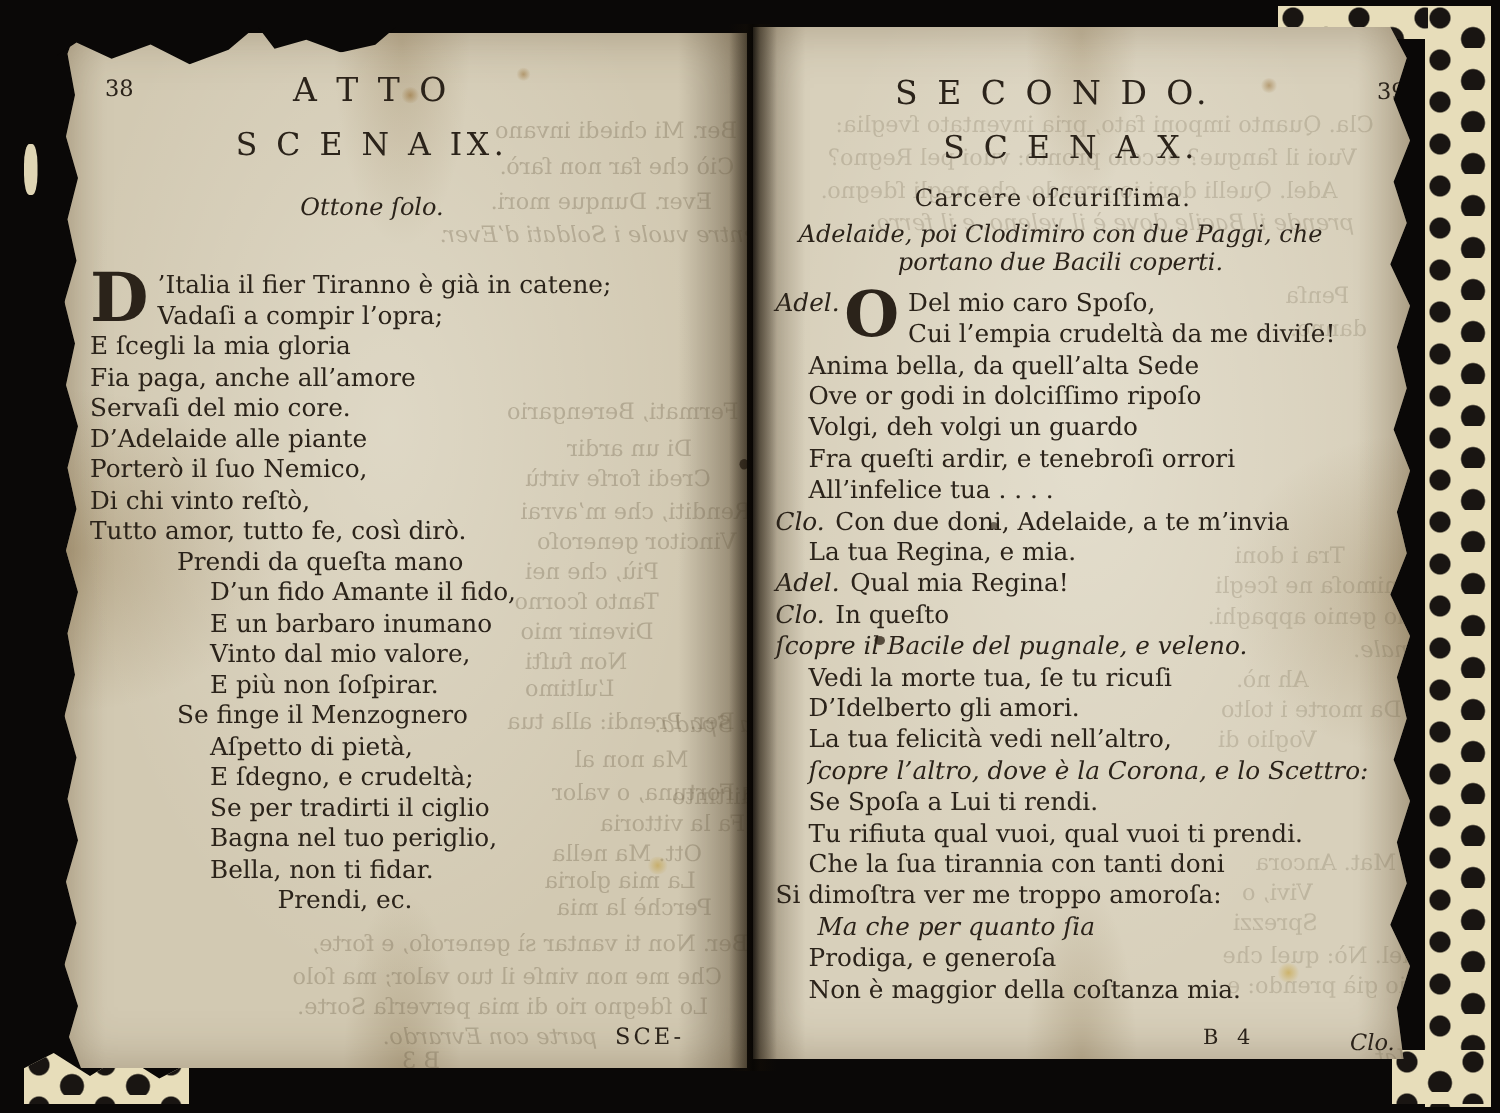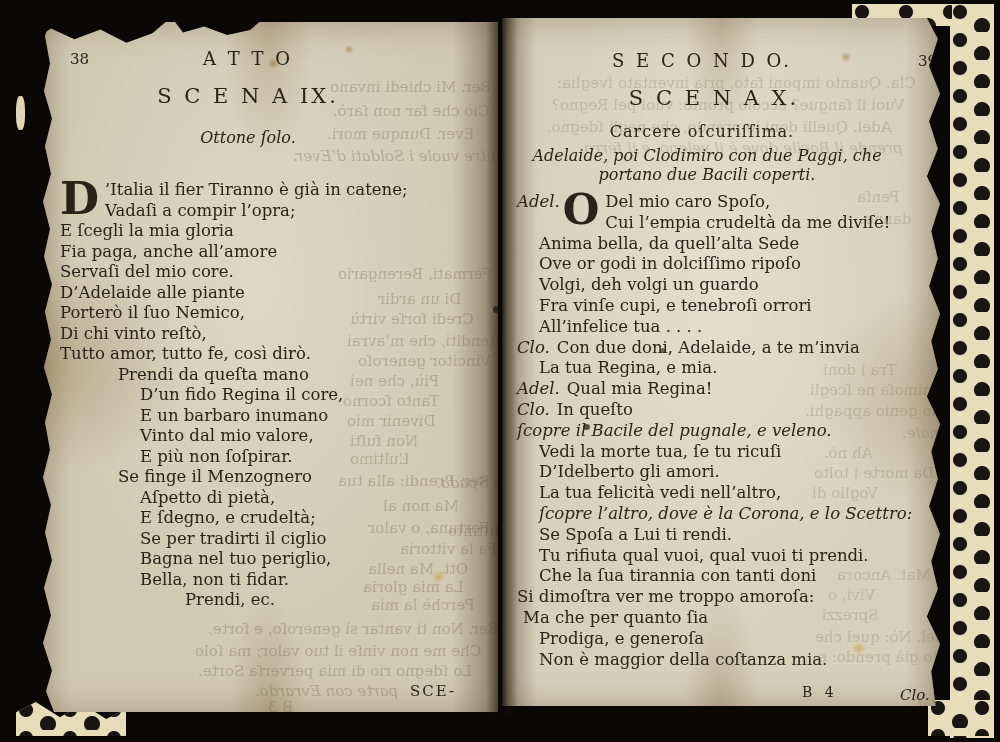--- a/index.html
+++ b/index.html
@@ -46,21 +46,21 @@
   .jag1{left:38px;top:20px;width:130px;height:24px;
     clip-path:polygon(0 0,100% 0,88% 55%,68% 95%,48% 40%,28% 80%,10% 35%,0 70%);}
   .jag2{left:172px;top:18px;width:92px;height:17px;
     clip-path:polygon(0 0,100% 0,85% 70%,60% 100%,35% 50%,12% 85%);}
 
   
   .abs{position:absolute;}
   .it{font-style:italic;}
   .center{text-align:center;}
   .head-num{font-size:15px;}
-  .running-head{font-size:18px;letter-spacing:3px;}
+  .running-head{font-size:22px;letter-spacing:3px;}
   .scene-head{font-size:21px;letter-spacing:3px;}
   .scene-dir{font-size:16px;}
   .setting{font-size:16px;letter-spacing:1px;}
   .verse{font-size:16.5px;line-height:20.5px;white-space:nowrap;}
   .verse-r{font-size:16.5px;line-height:20.8px;white-space:nowrap;}
   .vline{white-space:nowrap;}
   .speaker{font-style:italic;margin-right:7px;}
   .dropcap-block{display:flex;align-items:flex-start;}
   .dropcap{font-size:45px;line-height:39px;margin:-1px 6px 0 0;font-weight:bold;}
   .dc-lines div{white-space:nowrap;}
@@ -163,21 +163,21 @@
           <div class="vline">
             <span>Di chi vinto reſtò,</span>
           </div>
           <div class="vline">
             <span>Tutto amor, tutto fe, così dirò.</span>
           </div>
           <div class="vline" style="padding-left: 58px;">
             <span>Prendi da queſta mano</span>
           </div>
           <div class="vline" style="padding-left: 80px;">
-            <span>D’un fido Regina il core,</span>
+            <span>D’un fido Amante il fido,</span>
           </div>
           <div class="vline" style="padding-left: 80px;">
             <span>E un barbaro inumano</span>
           </div>
           <div class="vline" style="padding-left: 80px;">
             <span>Vinto dal mio valore,</span>
           </div>
           <div class="vline" style="padding-left: 80px;">
             <span>E più non ſoſpirar.</span>
           </div>
@@ -263,21 +263,21 @@
       <div class="vline" style="padding-left: 22px;">
             <span>Anima bella, da quell’alta Sede</span>
           </div>
           <div class="vline" style="padding-left: 22px;">
             <span>Ove or godi in dolciſſimo ripoſo</span>
           </div>
           <div class="vline" style="padding-left: 22px;">
             <span>Volgi, deh volgi un guardo</span>
           </div>
           <div class="vline" style="padding-left: 22px;">
-            <span>Fra vinſe cupi, e tenebroſi orrori</span>
+            <span>Fra queſti ardir, e tenebroſi orrori</span>
           </div>
           <div class="vline" style="padding-left: 22px;">
             <span>All’infelice tua . . . .</span>
           </div>
           <div class="vline">
             <span class="speaker">Clo.</span><span>Con due doni, Adelaide, a te m’invia</span>
           </div>
           <div class="vline" style="padding-left: 22px;">
             <span>La tua Regina, e mia.</span>
           </div>
@@ -307,21 +307,21 @@
           </div>
           <div class="vline" style="padding-left: 22px;">
             <span>Tu rifiuta qual vuoi, qual vuoi ti prendi.</span>
           </div>
           <div class="vline" style="padding-left: 22px;">
             <span>Che la ſua tirannia con tanti doni</span>
           </div>
           <div class="vline" style="">
             <span>Si dimoſtra ver me troppo amoroſa:</span>
           </div>
-          <div class="vline" style="padding-left: 6px;">
+          <div class="vline" style="padding-left: 28px; font-style: italic;">
             <span>Ma che per quanto ſia</span>
           </div>
           <div class="vline" style="padding-left: 22px;">
             <span>Prodiga, e generoſa</span>
           </div>
           <div class="vline" style="padding-left: 22px;">
             <span>Non è maggior della coſtanza mia.</span>
           </div>
         </div>
     </div>

